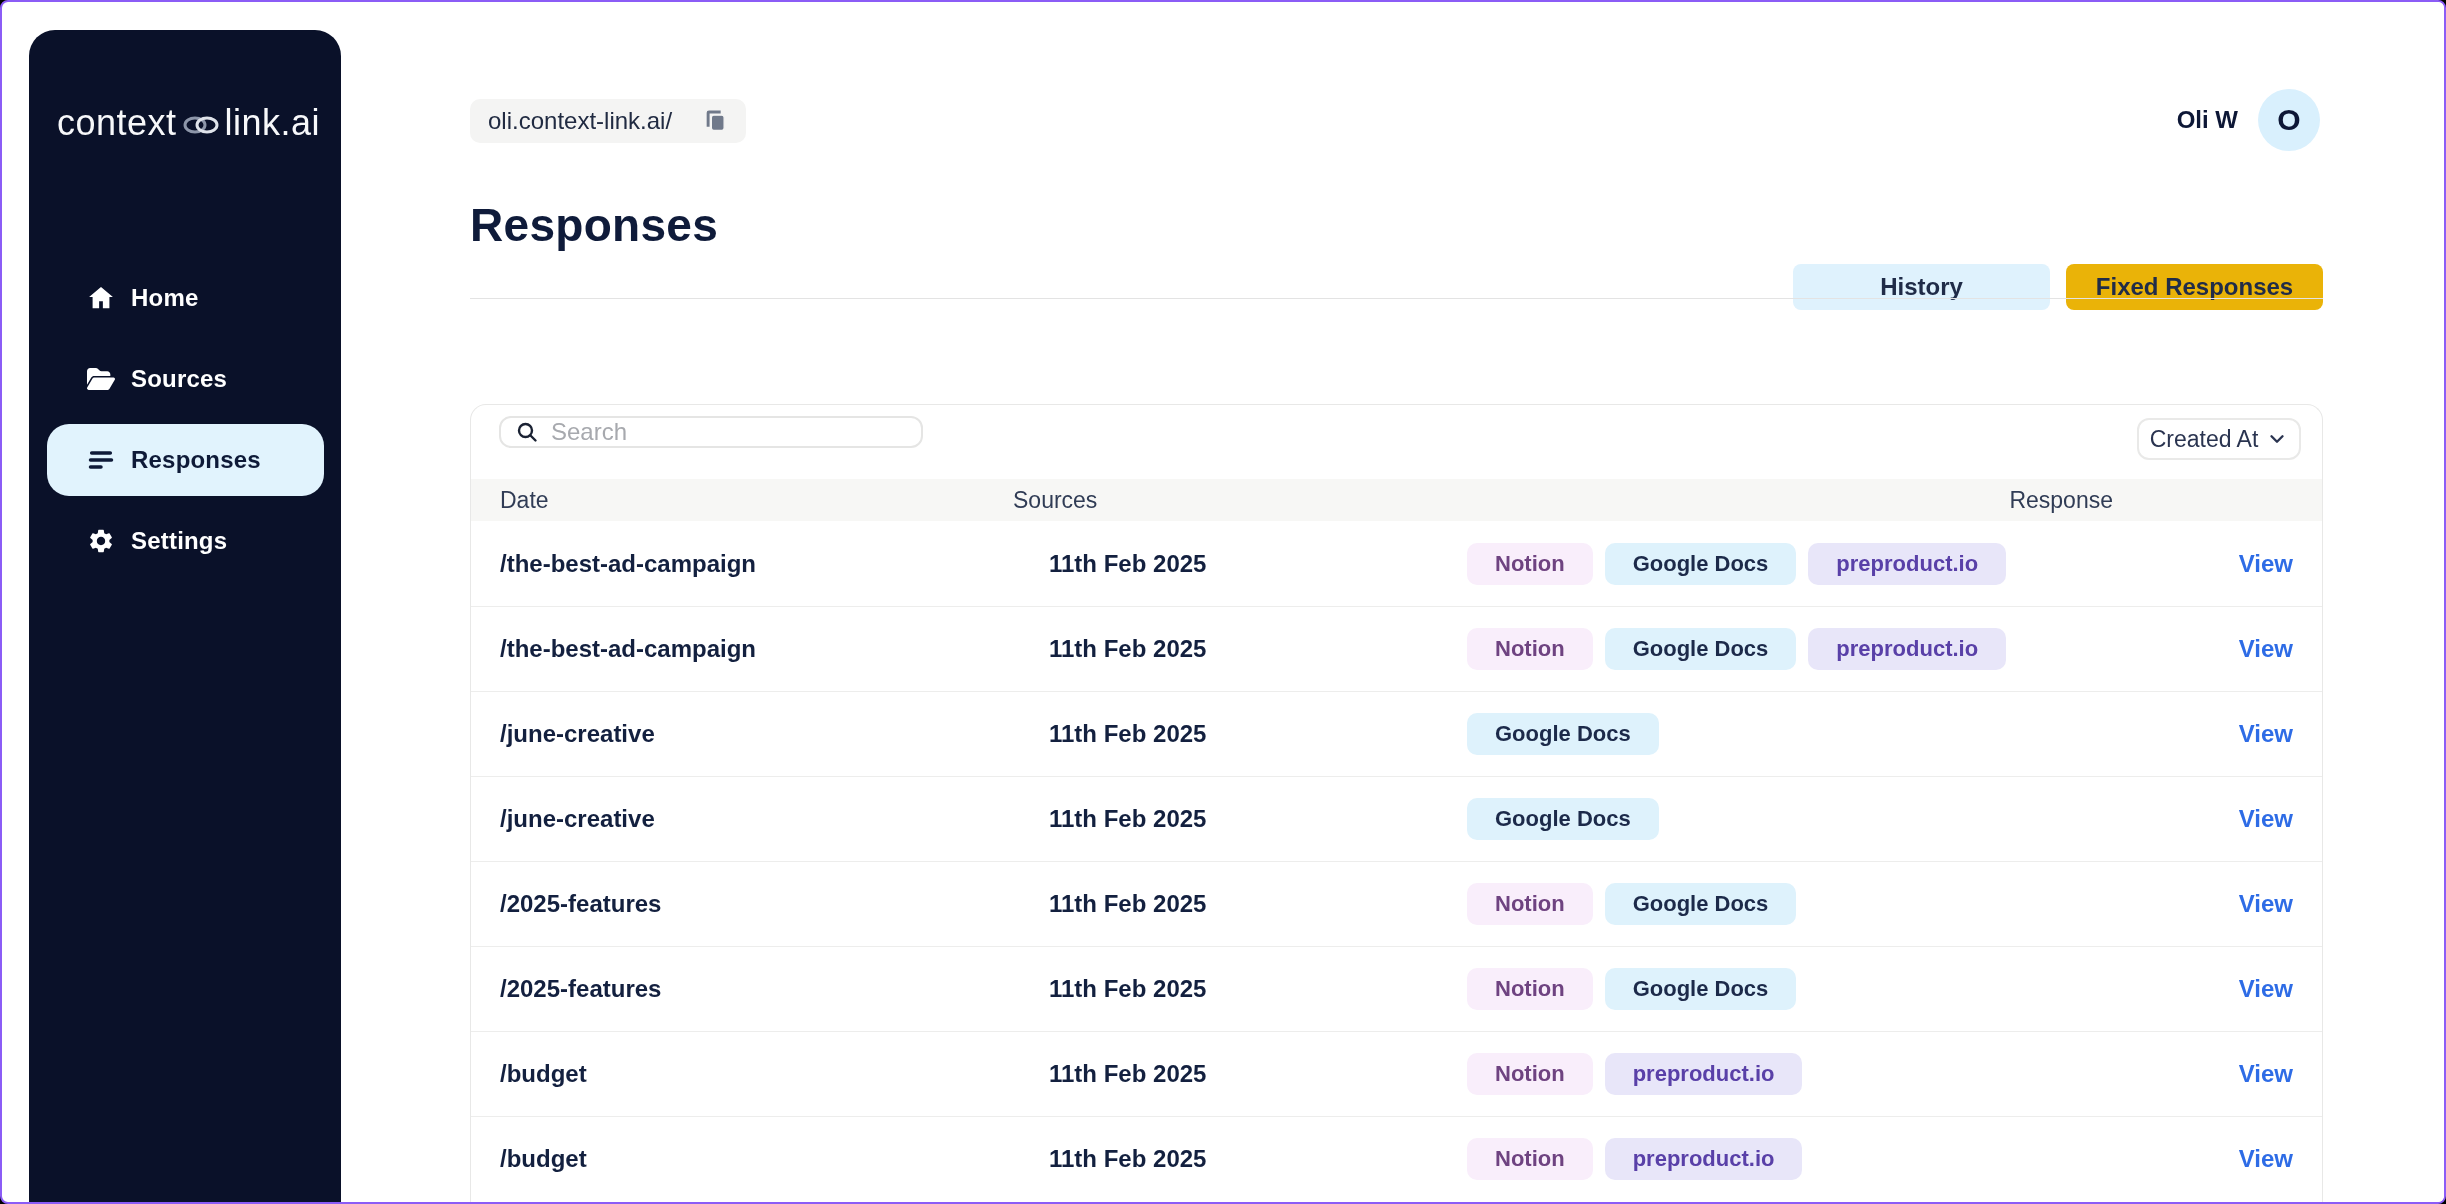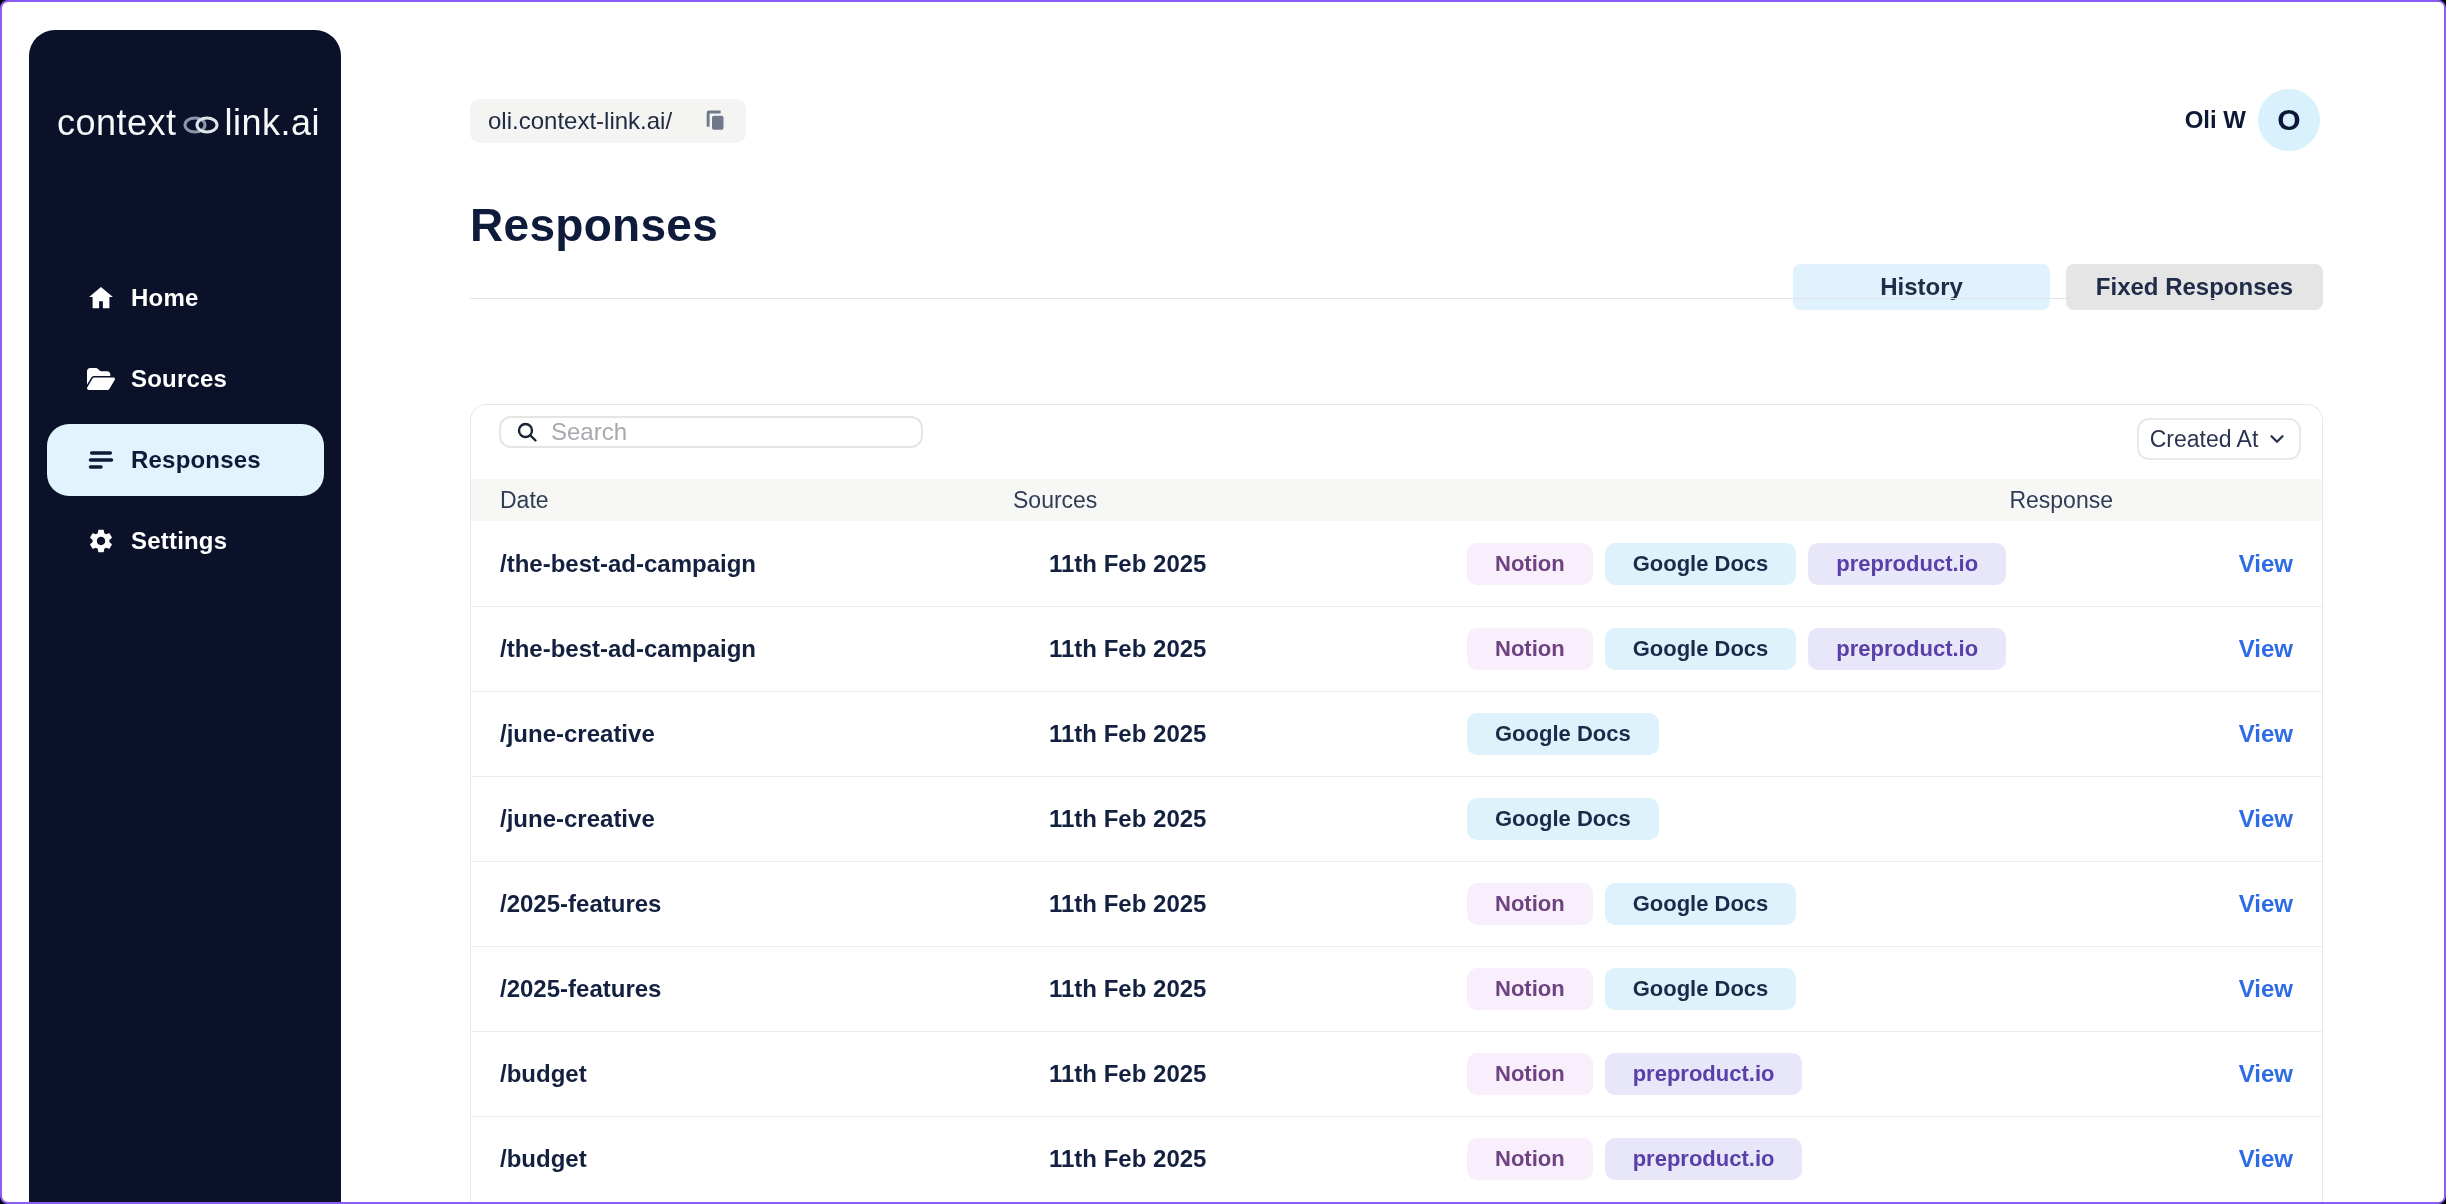--- a/index.html
+++ b/index.html
@@ -30,34 +30,34 @@
   .nav-item.active .nicon svg { fill: #0e1a38; }
   
   .main { position: absolute; left: 339px; top: 0; right: 0; bottom: 0; background: #fff; }
   .url-pill {
     position: absolute; left: 129px; top: 97px; height: 44px; width: 276px;
     background: #f4f4f3; border-radius: 10px; display: flex; align-items: center;
     padding: 0 16px 0 18px; cursor: pointer;
   }
   .url-pill .url-text { font-size: 24px; color: #212b42; flex: 1; }
   .user-chip { position: absolute; top: 87px; right: 124px; display: flex; align-items: center; }
-  .user-name { font-size: 24px; font-weight: 700; color: #0d1736; margin-right: 12px; }
+  .user-name { font-size: 24px; font-weight: 700; color: #0d1736; margin-right: 20px; }
   .avatar {
     width: 62px; height: 62px; border-radius: 50%; background: #d9f0fd;
     display: flex; align-items: center; justify-content: center;
     font-size: 30px; font-weight: 700; color: #0d1736;
   }
   .page-title { position: absolute; left: 129px; top: 196px; font-size: 46px; font-weight: 700; color: #0f1b3a; letter-spacing: 0.3px; }
   .tabs { position: absolute; top: 242px; right: 121px; display: flex; gap: 16px; }
   .tab-btn {
     width: 257px; height: 46px; border: none; border-radius: 8px;
     font-family: "Liberation Sans", sans-serif; font-size: 24px; font-weight: 600; color: #202c48; cursor: pointer; margin-top: 20px;
   }
   .tab-btn.active { background: #dff2fd; }
-  .tab-btn.inactive { background: #e5e5e5; }
+  .tab-btn.inactive { background: #eab308; }
   .head-divider { position: absolute; top: 296px; left: 129px; right: 121px; height: 1px; background: #e3e3e3; }
   
   .card {
     position: absolute; left: 129px; top: 402px; right: 121px; height: 860px;
     background: #fff; border: 1px solid #e8e8e7; border-radius: 16px 16px 0 0;
     border-bottom: none;
   }
   .card-toolbar { position: relative; height: 74px; }
   .search-box {
     position: absolute; left: 28px; top: 11px; width: 424px; height: 32px;

